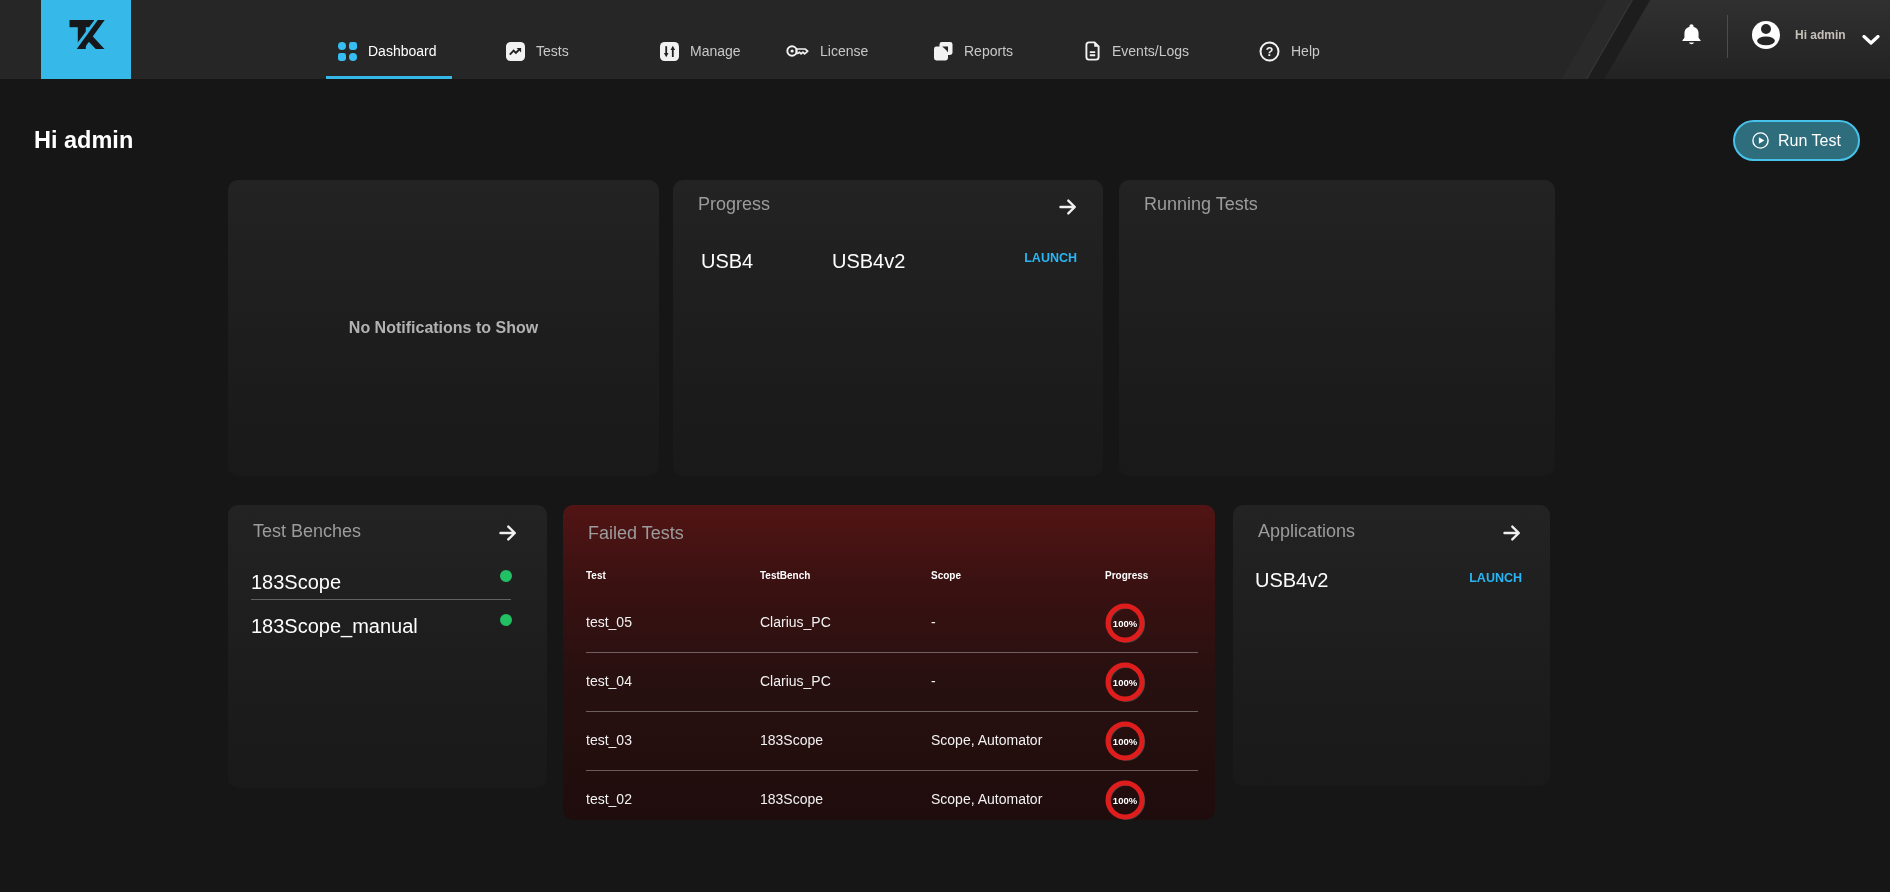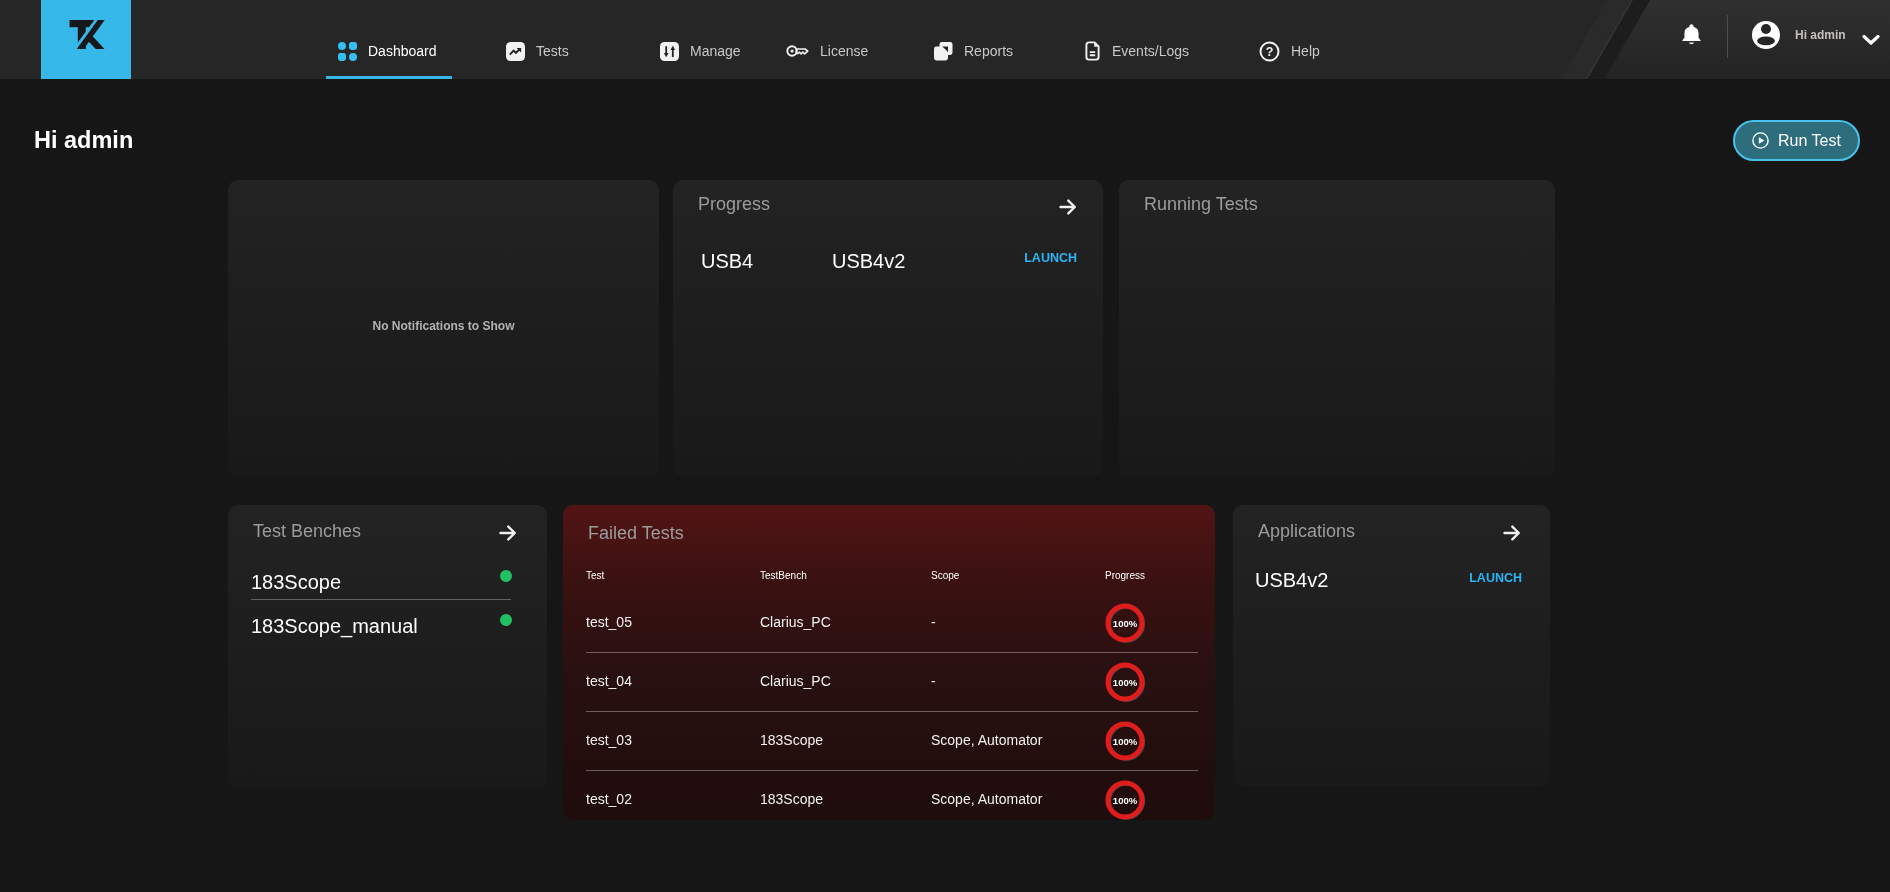--- a/index.html
+++ b/index.html
@@ -14,27 +14,27 @@
 .navitem .ic{margin-right:11px;display:flex;align-items:center}
 .nav-underline{position:absolute;left:326px;top:76px;width:126px;height:3px;background:#35b7e8}
 .vline{position:absolute;left:1727px;top:15px;width:1px;height:43px;background:#4d4d4d}
 .hiadmin{position:absolute;left:1795px;top:28px;font-size:12px;font-weight:bold;color:#c6c0ba}
 h1.hi{position:absolute;left:34px;top:127px;font-size:23.5px;font-weight:bold;color:#fff}
 .runbtn{position:absolute;left:1733px;top:120px;width:127px;height:41px;border-radius:21px;background:#2e6d7c;border:2.5px solid #47c2ea;display:flex;align-items:center;justify-content:center;color:#fff;font-size:16px}
 .runbtn svg{margin-right:9px}
 .card{position:absolute;border-radius:10px;background:linear-gradient(180deg,#232323 0%,#1d1d1d 55%,#191919 100%)}
 .card .title{position:absolute;left:25px;top:14px;font-size:18px;color:#9c9c9c}
 .card .arrow{position:absolute;right:26px;top:18px}
-.cmsg{position:absolute;left:0;width:100%;text-align:center;font-weight:bold;color:#b2b2b2;font-size:12px}
+.cmsg{position:absolute;left:0;width:100%;text-align:center;font-weight:bold;color:#b2b2b2;font-size:16px}
 .launch{position:absolute;font-size:12.5px;font-weight:bold;color:#29b6f6}
 .itemtxt{position:absolute;color:#fdfdfd;font-size:20px}
 .gdot{position:absolute;width:12px;height:12px;border-radius:50%;background:#21c063}
 .tbdiv{position:absolute;left:23px;height:1px;background:rgba(255,255,255,0.30)}
 .fcard{background:linear-gradient(180deg,#521414 0%,#3a1111 25%,#281010 55%,#1f0c0c 100%)}
-.fhead{position:absolute;color:#fff;font-size:10px;font-weight:normal}
+.fhead{position:absolute;color:#fff;font-size:10px;font-weight:bold}
 .fcell{position:absolute;color:#f2f2f2;font-size:14px}
 .fdiv{position:absolute;left:23px;width:612px;height:1px;background:rgba(255,255,255,0.33)}
 .ring{position:absolute;width:42px;height:42px}
 </style>
 </head>
 <body>
 <header>
   <div class="stripe1"></div>
   <div class="stripe3"></div>
   <div class="stripe2"></div>

